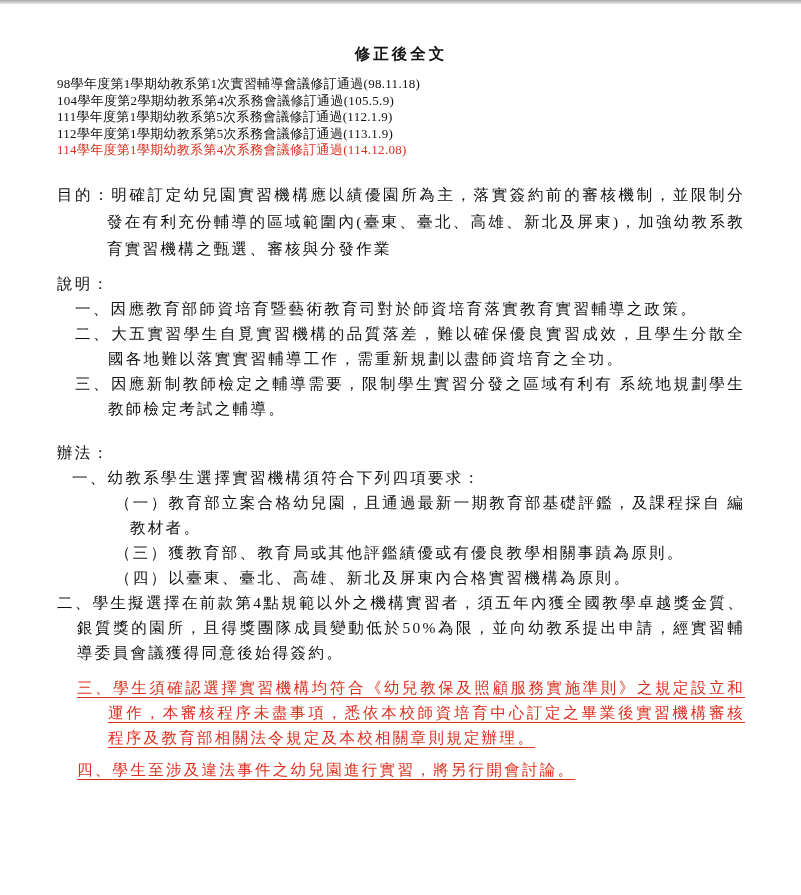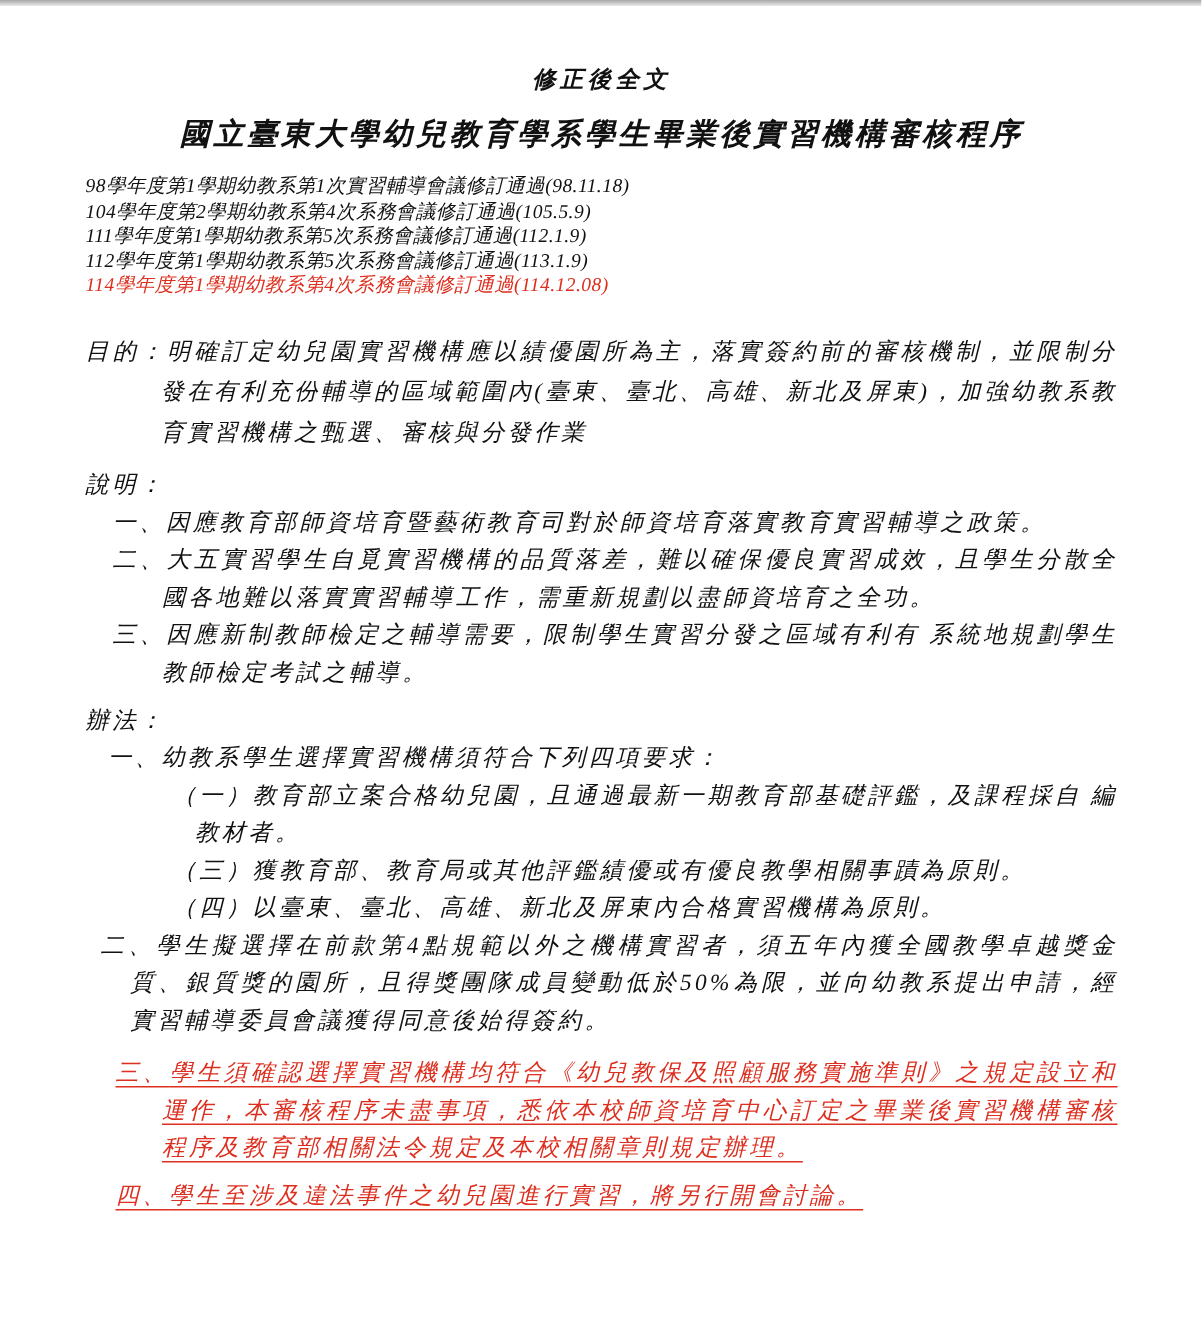--- a/index.html
+++ b/index.html
@@ -20,21 +20,20 @@
     position: absolute;
     top: 0; left: 0; right: 0;
     height: 4px;
     background: linear-gradient(#a8a8a8, #e9e9e9);
   }
   .page {
     box-sizing: border-box;
     width: 801px;
     height: 784px;
     padding: 44px 56px 0 57px;
-    font-style: italic;
   }
   .amend-label {
     text-align: center;
     font-weight: bold;
     font-size: 15.5px;
     letter-spacing: 3px;
     line-height: 20px;
     margin-bottom: 12px;
   }
   .doc-title {
@@ -64,39 +63,38 @@
   .purpose {
     padding-left: 50px;
     text-indent: -50px;
     line-height: 27px;
     margin-bottom: 9px;
   }
   .sec-label {
     line-height: 25px;
   }
   .explanation-list {
-    margin-bottom: 7px;
+    margin-bottom: 19px;
   }
   .expl-item {
     margin-left: 18px;
     padding-left: 33px;
     text-indent: -33px;
   }
   .m-item1 {
     margin-left: 15px;
     padding-left: 33px;
     text-indent: -33px;
   }
   .m-sub {
     margin-left: 58px;
     padding-left: 15px;
     text-indent: -15px;
   }
   .m-item2 {
-    margin-left: 10px;
     padding-left: 20px;
     text-indent: -20px;
   }
   .m-red {
     margin-left: 20px;
     padding-left: 31px;
     text-indent: -31px;
   }
   .m-red3 { margin-top: 10px; }
   .m-red4 { margin-top: 7px; }
@@ -112,21 +110,20 @@
 </style>
 </head>
 <body>
 
 <div class="page-top-edge"></div>
 
 <div class="page">
 
   <div class="amend-label">修正後全文</div>
 
-  <h1 class="doc-title">國立臺東大學幼兒教育學系學生畢業後實習機構審核程序</h1>
 
   <div class="revisions">
 
       <div class="rev-line">98學年度第1學期幼教系第1次實習輔導會議修訂通過(98.11.18)</div>
 
 
       <div class="rev-line">104學年度第2學期幼教系第4次系務會議修訂通過(105.5.9)</div>
 
 
 

